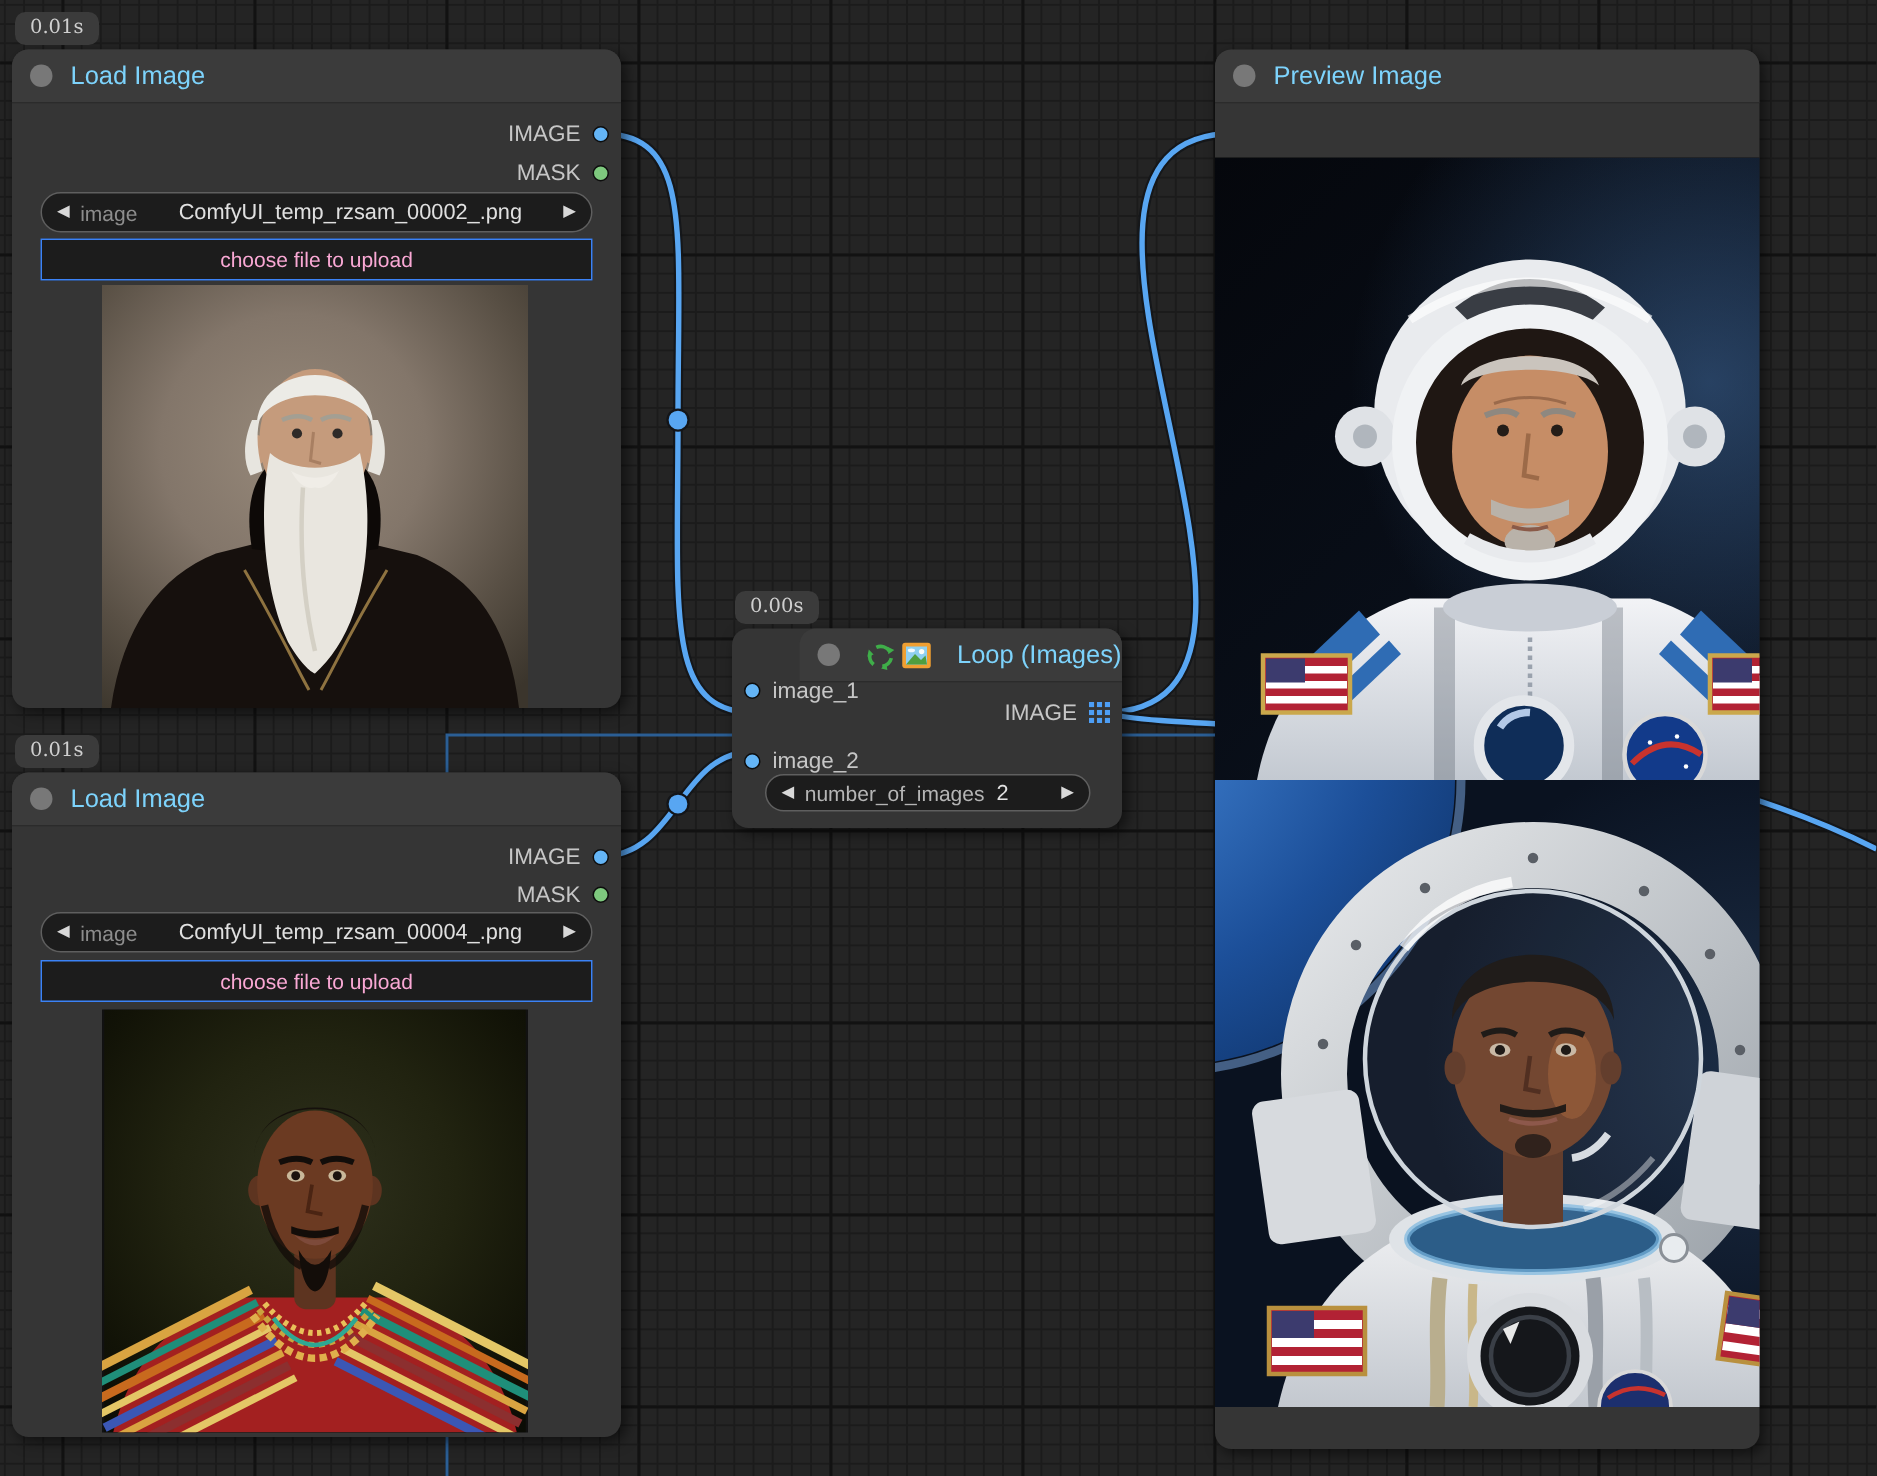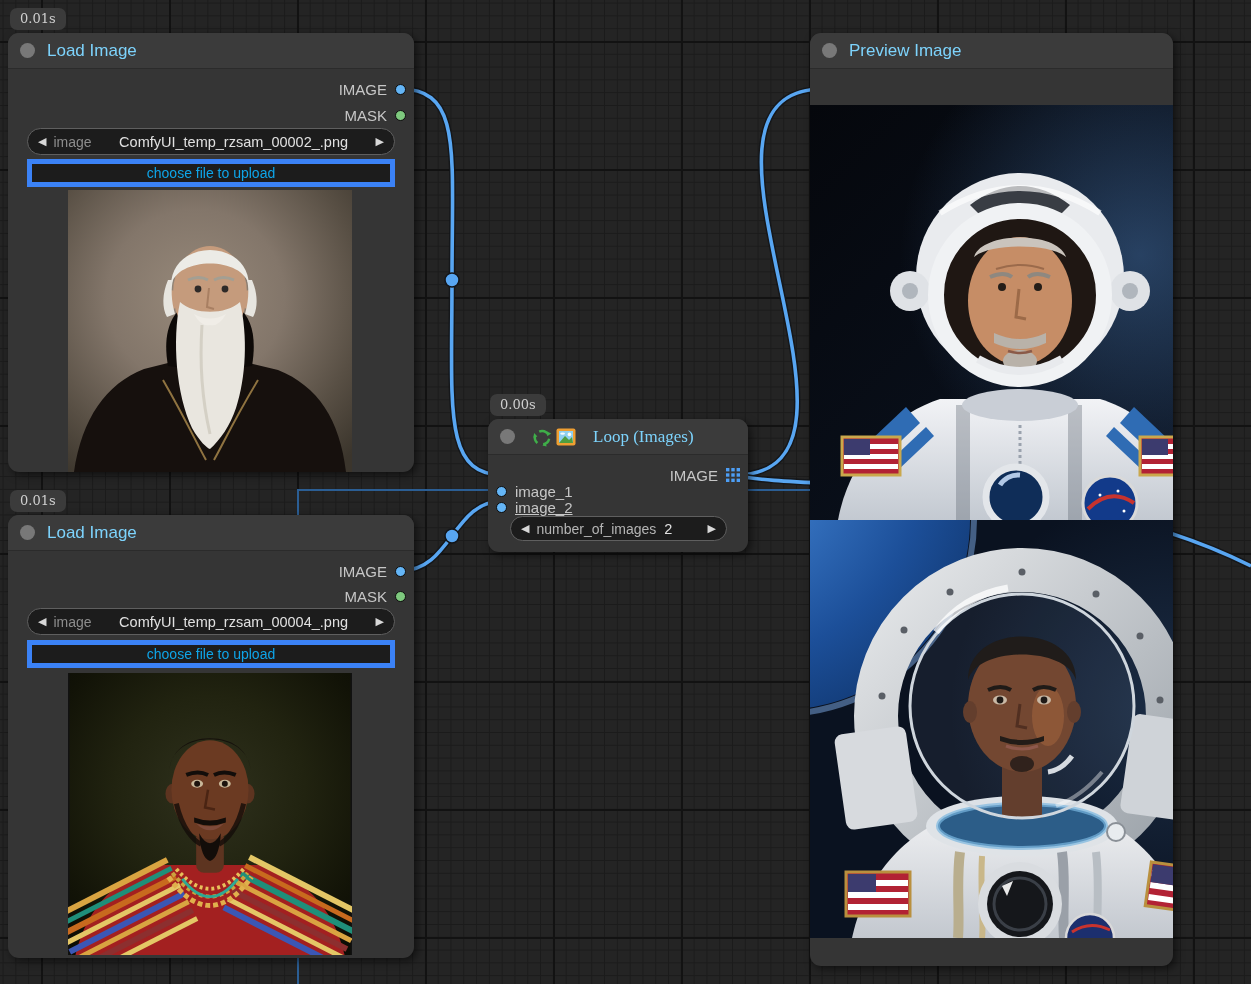--- a/index.html
+++ b/index.html
@@ -43,21 +43,21 @@
   .pdot{width:11px;height:11px;border-radius:50%;border:1px solid #0d0d0d;flex:none;}
   .combo{
     position:absolute;display:flex;align-items:center;background:#1c1c1c;
     border:1.4px solid #5f5f5f;border-radius:14px;padding:0 10px;font-size:14px;
   }
   .arr{font-size:11px;color:#d8d8d8;line-height:1;flex:none;cursor:pointer;}
   .wlabel{color:#8d8d8d;margin-left:7px;}
   .wvalue{flex:1;text-align:center;color:#e0e0e0;font-size:14.5px;overflow:hidden;}
   .upbtn{
     position:absolute;display:flex;align-items:center;justify-content:center;
-    background:#1c1c1c;border:5px solid #3b82f6;color:#0ea5e9;font-size:14px;
+    background:#1c1c1c;border:1px solid #3b82f6;color:#f9a8d4;font-size:14px;
   }
   .photo{position:absolute;overflow:hidden;background:#111;}
   .photo svg{display:block;width:100%;height:100%;}
   .gridicon{flex:none;display:block;}
 </style>
 </head>
 <body>
 
 <div id="canvas">
 
@@ -203,23 +203,23 @@
         <circle cx="129" cy="112" r="3" fill="#1c130e"></circle>
           <circle cx="157" cy="112" r="3" fill="#1c130e"></circle>
         <path d="M140,118 L137,136 L147,138" stroke="#4a2413" stroke-width="2.5" fill="none"></path>
         <path d="M126,146 Q142,152 158,146 L158,151 Q142,157 126,151 Z" fill="#130d09"></path>
         <path d="M128,152 Q142,158 156,152 Q142,166 128,152 Z" fill="#7d4a3a"></path>
         <path d="M131,162 Q142,182 153,162 Q151,188 142,190 Q133,188 131,162 Z" fill="#130d09"></path>
       </svg>
     </div>
   </div>
 
-  <div class="node" style="left:488px;top:419px;width:260px;height:133px;">
+  <div class="node" style="left:488px;top:419px;width:260px;height:133px;padding-left:45px;">
     <div class="badge">0.00s</div>
-    <div class="ntitle" style="gap:17px;font-family:Liberation Serif, serif;">
+    <div class="ntitle" style="gap:17px;">
       <span class="cdot"></span>
       <span class="iconwrap">
         <svg class="icon16" viewBox="0 0 20 20">
           <g stroke="#3fae49" stroke-width="2.4" fill="none">
             <path d="M7.2,4.6 A7,7 0 0 1 16.2,7.4"></path>
             <path d="M17.2,11.8 A7,7 0 0 1 11.2,17.2"></path>
             <path d="M5.4,16 A7,7 0 0 1 3.2,8.6"></path>
           </g>
           <g fill="#3fae49">
             <polygon points="15.0,4.4 19.2,6.4 15.2,9.2"></polygon>
@@ -230,25 +230,25 @@
         <svg class="icon16" viewBox="0 0 20 20">
           <rect x="0.5" y="1.5" width="19" height="17" rx="2" fill="#ef9f32"></rect>
           <rect x="3" y="4" width="14" height="12" fill="#8fd0f0"></rect>
           <polygon points="3,16 9,9 13,13 16,10 17,16" fill="#4f9e3f"></polygon>
           <circle cx="13.4" cy="7.4" r="1.8" fill="#fdfdf6"></circle>
           <ellipse cx="6.6" cy="6.6" rx="2.4" ry="1.2" fill="#ffffff" opacity=".9"></ellipse>
         </svg>
       </span>
       <span>Loop (Images)</span>
     </div>
-    <div class="srow sin" style="top:64px;">
+    <div class="srow sin" style="top:33px;">
       <span class="pdot" style="background:#64b5f6;"></span>
       <span>image_1</span>
     </div>
-    <div class="srow sin" style="top:80px;text-decoration:underline;">
+    <div class="srow sin" style="top:80px;">
       <span class="pdot" style="background:#64b5f6;"></span>
       <span>image_2</span>
     </div>
     <div class="srow sout" style="top:48px;">
       <span>IMAGE</span>
       <svg class="gridicon" width="14" height="14" viewBox="0 0 14 14">
         <g fill="#4d9ef5">
           <rect x="0" y="0" width="3.4" height="3.4"></rect>
             <rect x="5.3" y="0" width="3.4" height="3.4"></rect>
             <rect x="10.6" y="0" width="3.4" height="3.4"></rect>

